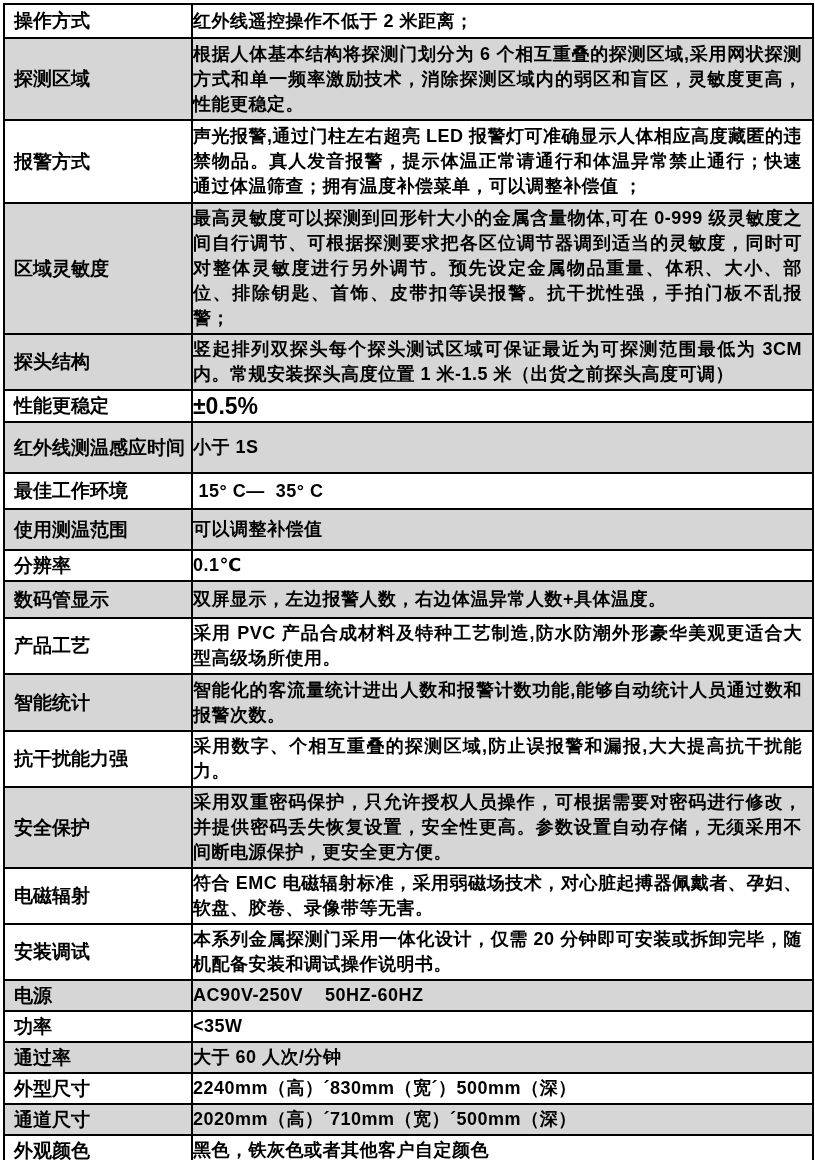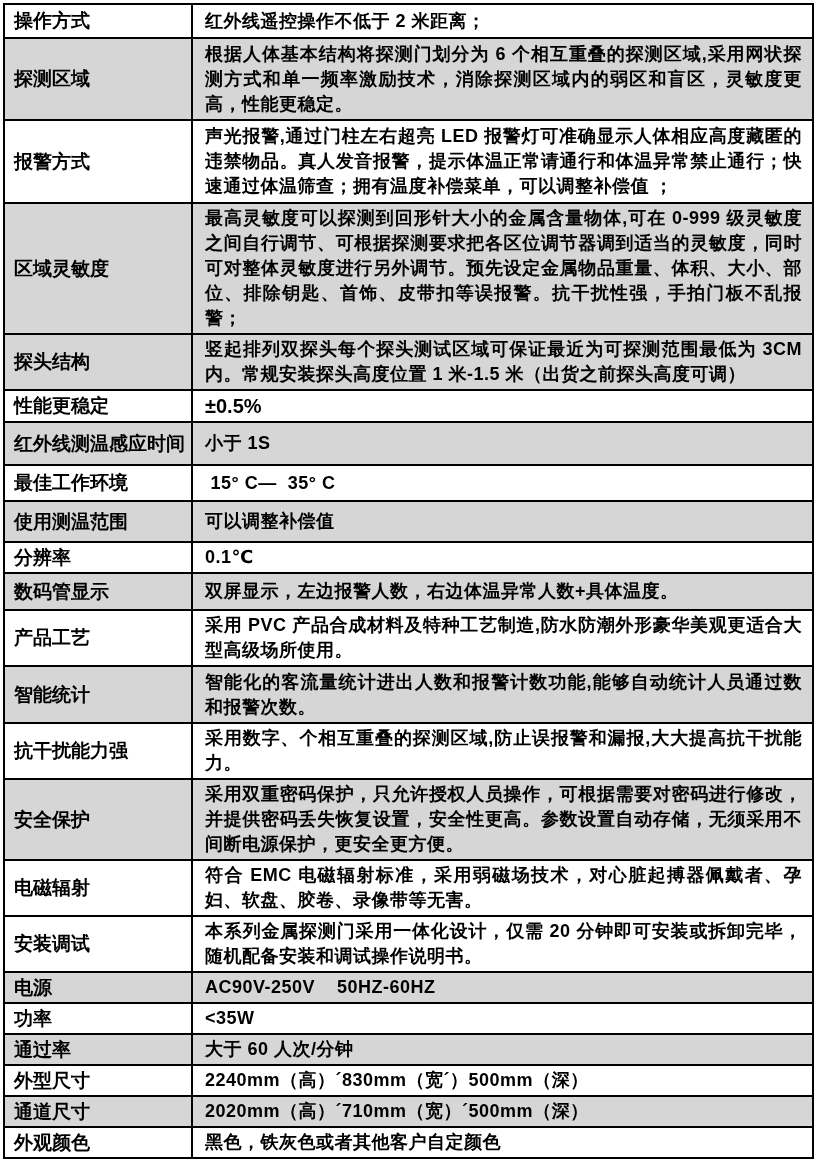--- a/index.html
+++ b/index.html
@@ -19,38 +19,38 @@
     box-sizing:border-box;
     overflow:hidden;
   }
   td.label-cell{
     padding:2px 2px 2px 9px;
     font-size:19px;
     line-height:24px;
     white-space:nowrap;
   }
   td.value-cell{
-    padding:2px 10px 2px 12px;
+    padding:2px 10px 2px 0;
     font-size:18px;
     line-height:25px;
     letter-spacing:0.5px;
     text-align:justify;
     white-space:pre-wrap;
   }
   tr.shaded{background:#d6d6d6;}
   tr.plain{background:#ffffff;}
-  td.value-cell.emphasis{font-size:20px;letter-spacing:0;}
+  td.value-cell.emphasis{font-size:23px;letter-spacing:0;}
   
   tr:nth-child(1){height:34px}
   tr:nth-child(2){height:82px}
   tr:nth-child(3){height:83px}
   tr:nth-child(4){height:106px}
   tr:nth-child(5){height:56px}
   tr:nth-child(6){height:32px}
-  tr:nth-child(7){height:43px}
+  tr:nth-child(7){height:51px}
   tr:nth-child(8){height:36px}
   tr:nth-child(9){height:41px}
   tr:nth-child(10){height:28px}
   tr:nth-child(11){height:37px}
   tr:nth-child(12){height:55px}
   tr:nth-child(13){height:57px}
   tr:nth-child(14){height:29px}
   tr:nth-child(15){height:80px}
   tr:nth-child(16){height:55px}
   tr:nth-child(17){height:55px}

